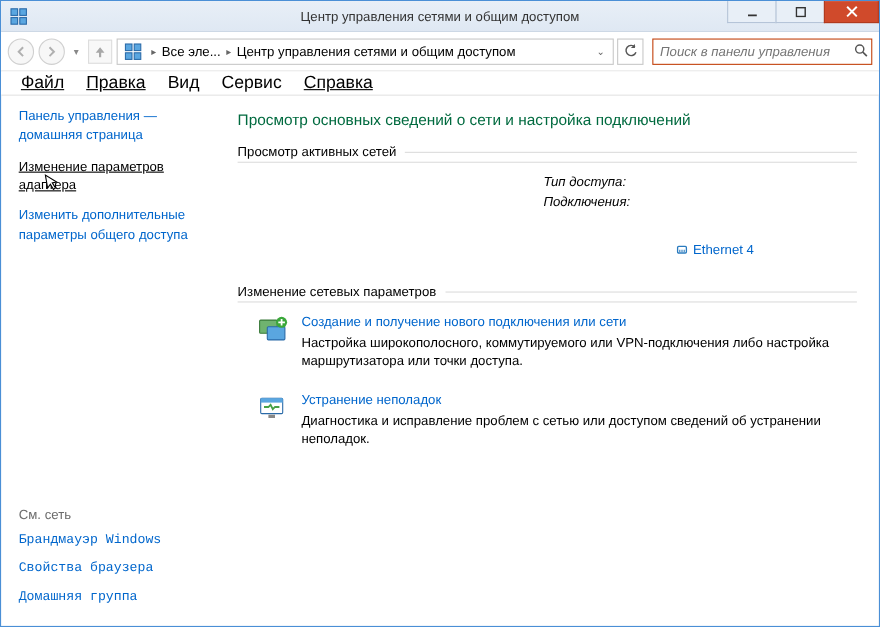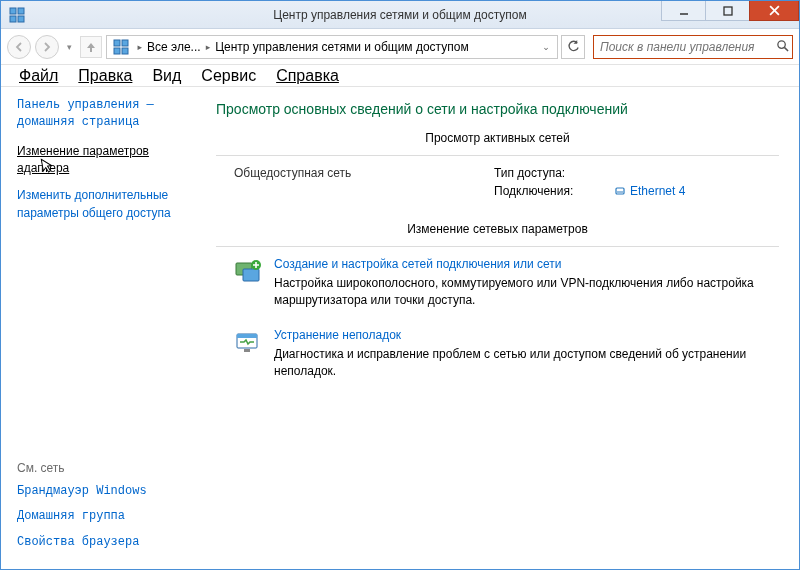--- a/index.html
+++ b/index.html
@@ -145,21 +145,20 @@
   .sidebar a, .sidebar .link {
     color:#0066cc; text-decoration:none;
     display:block;
     line-height:1.45;
     font-family:Liberation Mono, monospace;
   }
   .sidebar .control-home {
     color:#0066cc;
     margin-bottom: 12px;
     line-height:1.4;
-    font-family:Liberation Mono, monospace;
   }
   .sidebar .adapter-link {
     text-decoration: underline;
     line-height:1.45;
     margin-bottom:10px;
     position:relative;
   }
   .sidebar .cursor {
     position:absolute; left:25px; top:14px;
     font-size:14px; color:#000;
@@ -188,37 +187,37 @@
     font-size: 14px;
     margin: 4px 0 14px 0;
   }
   .section-label {
     color:#000; font-size:12px;
     padding-bottom:2px;
     border-bottom: 1px solid #dcdcdc;
     margin-bottom: 10px;
   }
   .section-label.inline {
-    display:flex; align-items:center; gap:8px;flex-direction:column;
+    display:flex; align-items:center; gap:8px;
   }
   .section-label.inline .rule { flex:1; height:1px; background:#dcdcdc; }
   .section-label.inline span:first-child { padding-bottom:0; }
 
   .active-net {
     display:flex;
     margin: 0 0 20px 18px;
   }
   .net-left { width: 260px; }
   .net-name { font-weight:bold; font-size:12px; margin-bottom:2px;}
   .net-type { font-size:12px; color:#333; }
   .net-right { flex:1; font-size:12px; }
   .net-row { display:flex; margin-bottom:4px; }
-  .net-row .k { width:120px; color:#000; }
+  .net-row .k { width:120px; color:#000;font-style:italic; }
   .net-row .v { color:#000; }
-  .net-row .v.link { color:#0066cc; display:flex; align-items:center; gap:4px;}
+  .net-row .v.link { color:#0066cc; display:flex; align-items:center; gap:4px;margin-top:44px;}
   .eth-icon { width:12px; height:12px; }
 
   .options { margin-left: 18px; }
   .opt {
     display:flex; gap:12px;
     margin-bottom: 18px;
   }
   .opt-icon { width:28px; height:26px; flex-shrink:0; margin-top:2px;}
   .opt-title { color:#0066cc; font-size:12px; margin-bottom:4px; }
   .opt-desc { color:#000; font-size:12px; line-height:1.45; }
@@ -329,35 +328,34 @@
             </svg>
         </span>
       </div>
 
       <div class="adv-link">Изменить дополнительные параметры общего доступа</div>
 
       <div class="spacer"></div>
 
       <div class="see-also-hdr">См. сеть</div>
       <a class="see-also-link">Брандмауэр Windows</a>
+      <a class="see-also-link">Свойства браузера</a>
       <a class="see-also-link">Домашняя группа</a>
-      <a class="see-also-link">Свойства браузера</a>
     </div>
 
     <div class="main">
       <h1>Просмотр основных сведений о сети и настройка подключений</h1>
 
       <div class="section-label inline">
         <span>Просмотр активных сетей</span>
         <div class="rule"></div>
       </div>
 
       <div class="active-net">
         <div class="net-left">
-          <div class="net-type">Общедоступная сеть</div>
         </div>
         <div class="net-right">
           <div class="net-row">
             <div class="k">Тип доступа:</div>
           </div>
           <div class="net-row">
             <div class="k">Подключения:</div>
             <div class="v link">
               <svg class="eth-icon" viewBox="0 0 12 12">
                 <rect x="2" y="3" width="8" height="6" rx="1" fill="none" stroke="#2a7bbf" stroke-width="1.2"></rect>
@@ -378,21 +376,21 @@
 
       <div class="options">
         <div class="opt">
           <svg class="opt-icon" viewBox="0 0 28 26">
             <rect x="2" y="4" width="16" height="12" rx="1" fill="#6fb36f" stroke="#3a7a3a"></rect>
             <rect x="9" y="10" width="16" height="12" rx="1" fill="#5aa6e0" stroke="#2a6aa8"></rect>
             <circle cx="22" cy="6" r="5" fill="#3aa83a"></circle>
               <path d="M22 3 L22 9 M19 6 L25 6" stroke="#fff" stroke-width="1.6"></path>
           </svg>
           <div>
-            <div class="opt-title">Создание и настройка сетей подключения или сети</div>
+            <div class="opt-title">Создание и получение нового подключения или сети</div>
             <div class="opt-desc">Настройка широкополосного, коммутируемого или VPN-подключения либо настройка маршрутизатора или точки доступа.</div>
           </div>
         </div>
 
         <div class="opt">
           <svg class="opt-icon" viewBox="0 0 28 26">
             <rect x="3" y="4" width="20" height="14" rx="1" fill="#fff" stroke="#2a6aa8"></rect>
             <rect x="3" y="4" width="20" height="4" fill="#5aa6e0"></rect>
             <path d="M6 12 L10 12 L12 10 L14 14 L16 12 L20 12" fill="none" stroke="#46a046" stroke-width="1.6"></path>
             <rect x="10" y="19" width="6" height="3" fill="#888"></rect>

